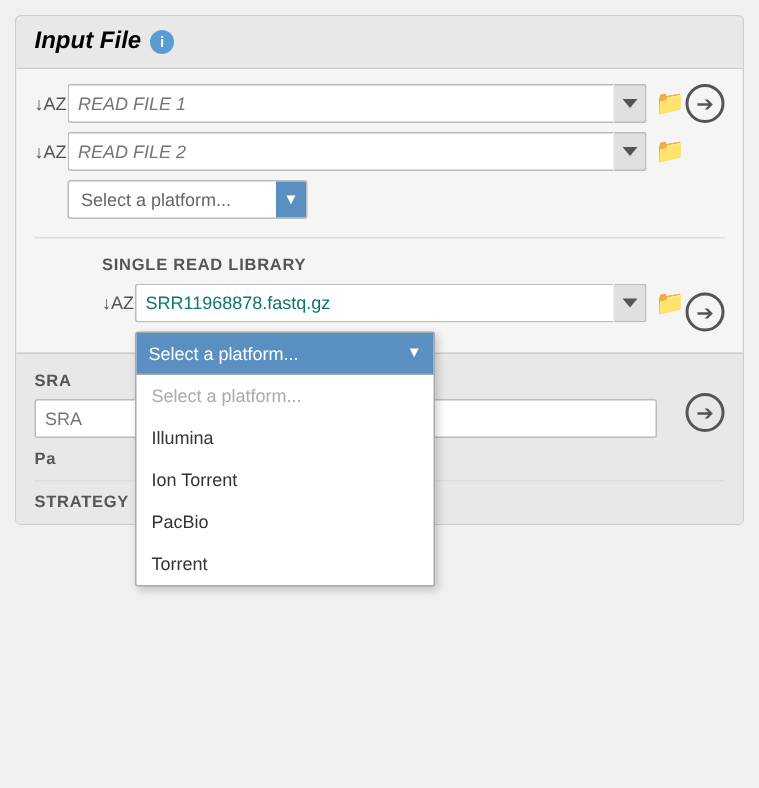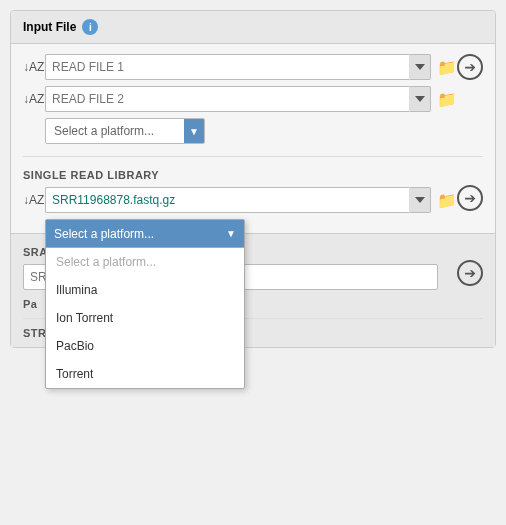--- a/index.html
+++ b/index.html
@@ -21,21 +21,22 @@
       background: #e8e8e8;
       padding: 8px 12px;
       border-bottom: 1px solid #ccc;
       display: flex;
       align-items: center;
       gap: 6px;
       border-radius: 4px 4px 0 0;
     }
     .panel-title {
       font-weight: bold;
-      font-size: 12px;
+      font-size: 16px;
+      font-style: italic;
     }
     .info-icon {
       width: 16px;
       height: 16px;
       background: #5b9bd5;
       border-radius: 50%;
       display: inline-flex;
       align-items: center;
       justify-content: center;
       color: #fff;
@@ -73,20 +74,21 @@
       align-items: center;
     }
     .text-input {
       flex: 1;
       height: 26px;
       border: 1px solid #bbb;
       border-right: none;
       padding: 0 6px;
       font-size: 12px;
       color: #999;
+      font-style: italic;
       background: #fff;
       outline: none;
       border-radius: 2px 0 0 2px;
     }
     .text-input.filled {
       color: #0f766e;
       font-style: normal;
     }
     .dropdown-btn {
       height: 26px;
@@ -295,21 +297,21 @@
           </div>
         </div>
       </div>
       <div class="nav-icon">
         <span>➔</span>
       </div>
     </div>
 
     <hr class="divider">
 
-    <div style="display:flex; align-items:flex-start; margin-bottom:4px; position:relative;">
+    <div style="display:flex; align-items:flex-end; margin-bottom:4px; position:relative;margin-left:45px;">
       <div style="flex:1;">
         <div class="section-label">SINGLE READ LIBRARY</div>
 
         <div class="row">
           <span class="sort-icon">↓A<br style="display:none">Z</span>
           <div class="input-select-wrap">
             <input class="text-input filled" type="text" value="SRR11968878.fastq.gz" style="">
             <div class="dropdown-btn">
               <svg viewBox="0 0 10 6">
                   <polygon points="0,0 10,0 5,6" fill="#555"></polygon>

